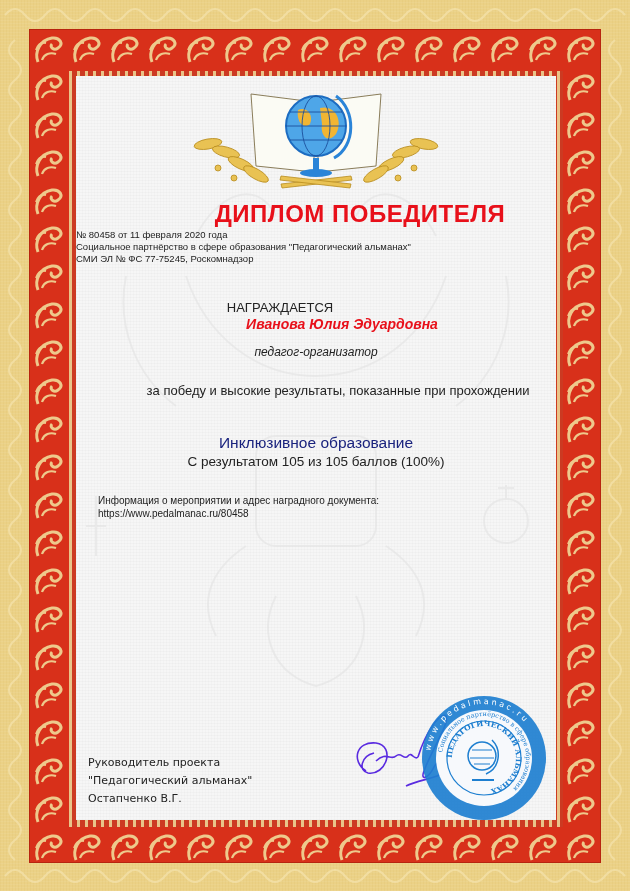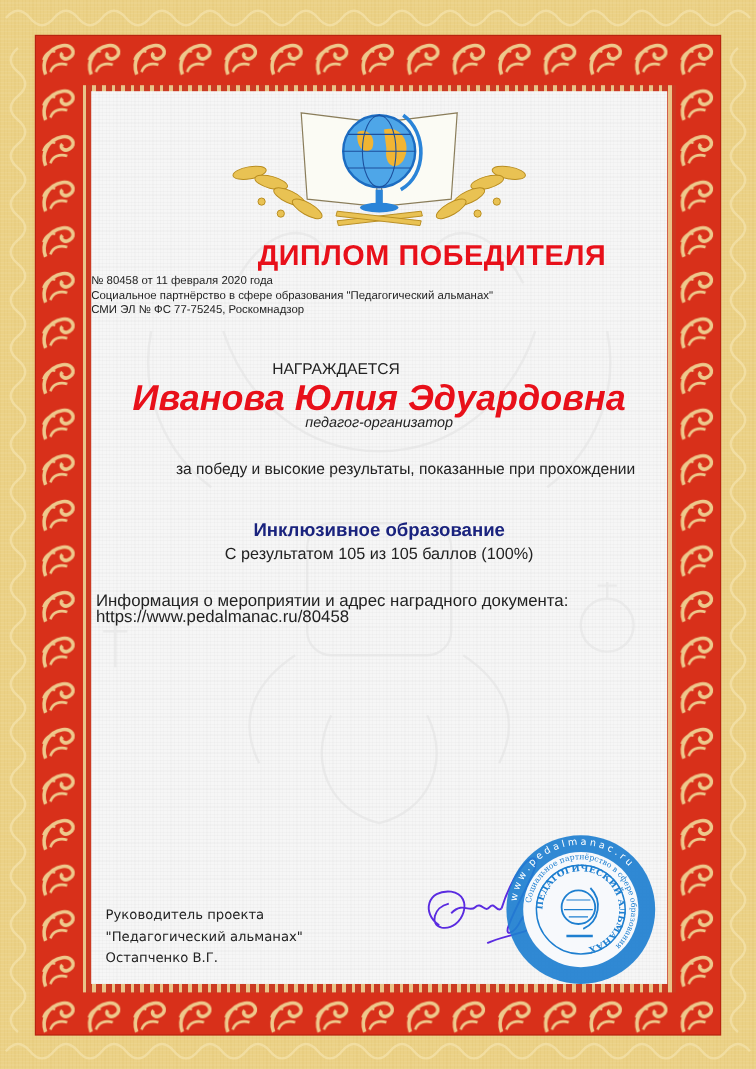--- a/index.html
+++ b/index.html
@@ -16,26 +16,26 @@
     background-image: repeating-linear-gradient(90deg, #e9c489 0 3px, #cc3a22 3px 8px); }
   .paper { position:absolute; left:76px; top:76px; width:480px; height:744px; background:#f6f6f6;
     background-image:
       repeating-linear-gradient(0deg, rgba(0,0,0,0.018) 0 1px, transparent 1px 3px),
       repeating-linear-gradient(90deg, rgba(0,0,0,0.015) 0 1px, transparent 1px 3px); overflow:hidden; }
   .watermark { position:absolute; left:0; top:0; width:480px; height:744px; opacity:0.55; }
   .emblem { position:absolute; left:110px; top:4px; width:260px; height:110px; }
   .title { position:absolute; top:124px; left:0; width:568px; text-align:center; color:#e8101a; font-weight:bold; font-size:24px; letter-spacing:0.5px; }
   .meta { position:absolute; top:153px; left:0; width:480px; font-size:9.5px; line-height:12px; color:#222; }
   .awarded { position:absolute; top:224px; left:0; width:408px; text-align:center; font-size:13px; color:#222; }
-  .name { position:absolute; top:240px; left:0; width:480px; text-align:center; color:#e8101a; font-size:30px; font-weight:bold; font-style:italic; }
+  .name { position:absolute; top:240px; left:0; width:480px; text-align:center; color:#e8101a; font-size:14px; font-weight:bold; font-style:italic;padding-left:26px; }
   .role { position:absolute; top:269px; left:0; width:480px; text-align:center; font-size:12px; font-style:italic; color:#222; }
   .reason { position:absolute; top:306px; left:0; width:524px; text-align:center; font-size:13px; line-height:17px; color:#222; }
-  .contest { position:absolute; top:358px; left:0; width:480px; text-align:center; color:#1a237e; font-size:15.5px; font-weight:bold; }
+  .contest { position:absolute; top:358px; left:0; width:480px; text-align:center; color:#1a237e; font-size:15.5px; font-weight:normal; }
   .result { position:absolute; top:378px; left:0; width:480px; text-align:center; font-size:13.5px; color:#222; }
-  .info { position:absolute; top:418px; left:4px; font-size:14px; line-height:13px; color:#222; }
+  .info { position:absolute; top:418px; left:22px; font-size:10px; line-height:13px; color:#222; }
   .signer { position:absolute; top:678px; left:12px; font-family:"DejaVu Sans", sans-serif; font-size:11px; line-height:18px; color:#222; }
   .signature { position:absolute; left:270px; top:625px; width:110px; height:90px; }
   .stamp { position:absolute; left:344px; top:618px; width:128px; height:128px; }
 </style>
 </head>
 <body>
 
 <div class="gold-bg"></div>
 <svg class="gold-swirls" width="630" height="891">
   <g fill="none" stroke="#f6e6b4" stroke-width="2" opacity="0.6">

